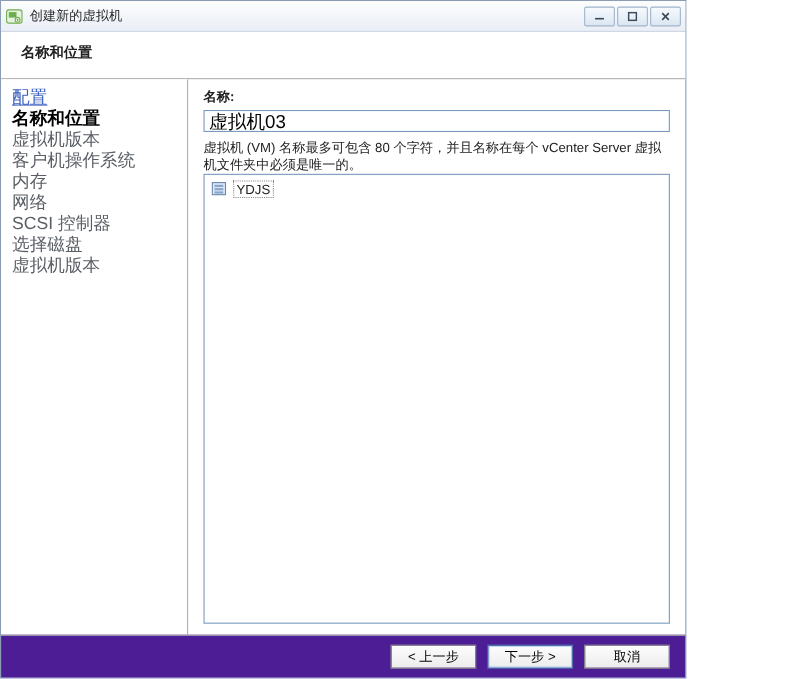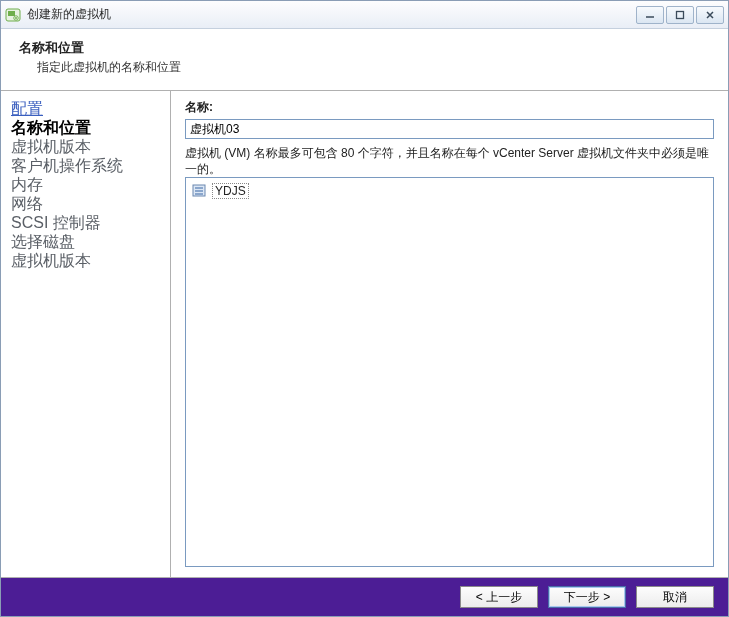--- a/index.html
+++ b/index.html
@@ -5,21 +5,21 @@
     * { box-sizing: border-box; margin: 0; padding: 0; }
     body {
       font-family: "Microsoft YaHei", "SimSun", Tahoma, sans-serif;
       font-size: 12px;
       background: #fff;
       width: 729px;
       height: 617px;
       overflow: hidden;
     }
     .window {
-      width: 729px;
+      width: 624px;
       height: 617px;
       border: 1px solid #8a9db5;
       background: #fff;
       display: flex;
       flex-direction: column;
     }
     .titlebar {
       height: 28px;
       background: linear-gradient(#fdfdfe, #e9eef6);
       border-bottom: 1px solid #c5d0de;
@@ -97,21 +97,21 @@
       padding: 8px 14px 10px 14px;
       display: flex;
       flex-direction: column;
       overflow: hidden;
     }
     .label-row { margin-bottom: 3px; color: #222; font-weight: bold; }
     .text-input {
       width: 100%;
       border: 1px solid #7a9ac0;
       padding: 2px 4px;
-      font-size: 12px;
+      font-size: 17px;
       font-family: inherit;
       height: 20px;
     }
     .help-text {
       margin-top: 6px;
       color: #222;
       line-height: 16px;
     }
     .tree-label { margin-top: 14px; margin-bottom: 3px; color: #222; }
     .tree-box {
@@ -191,21 +191,20 @@
       <div class="win-btn">
         <svg width="10" height="10" viewBox="0 0 10 10">
             <path d="M2 2 L8 8 M8 2 L2 8" stroke="#3a4a5a" stroke-width="1.5"></path>
           </svg>
       </div>
     </div>
   </div>
 
   <div class="header-area">
     <div class="header-title">名称和位置</div>
-    <div class="header-sub">指定此虚拟机的名称和位置</div>
   </div>
 
   <div class="body-area">
 
     <div class="sidebar">
       <div class="nav-item link">配置</div>
       <div class="nav-item current">名称和位置</div>
       <div class="nav-item">虚拟机版本</div>
       <div class="nav-item">客户机操作系统</div>
       <div class="nav-item">内存</div>

